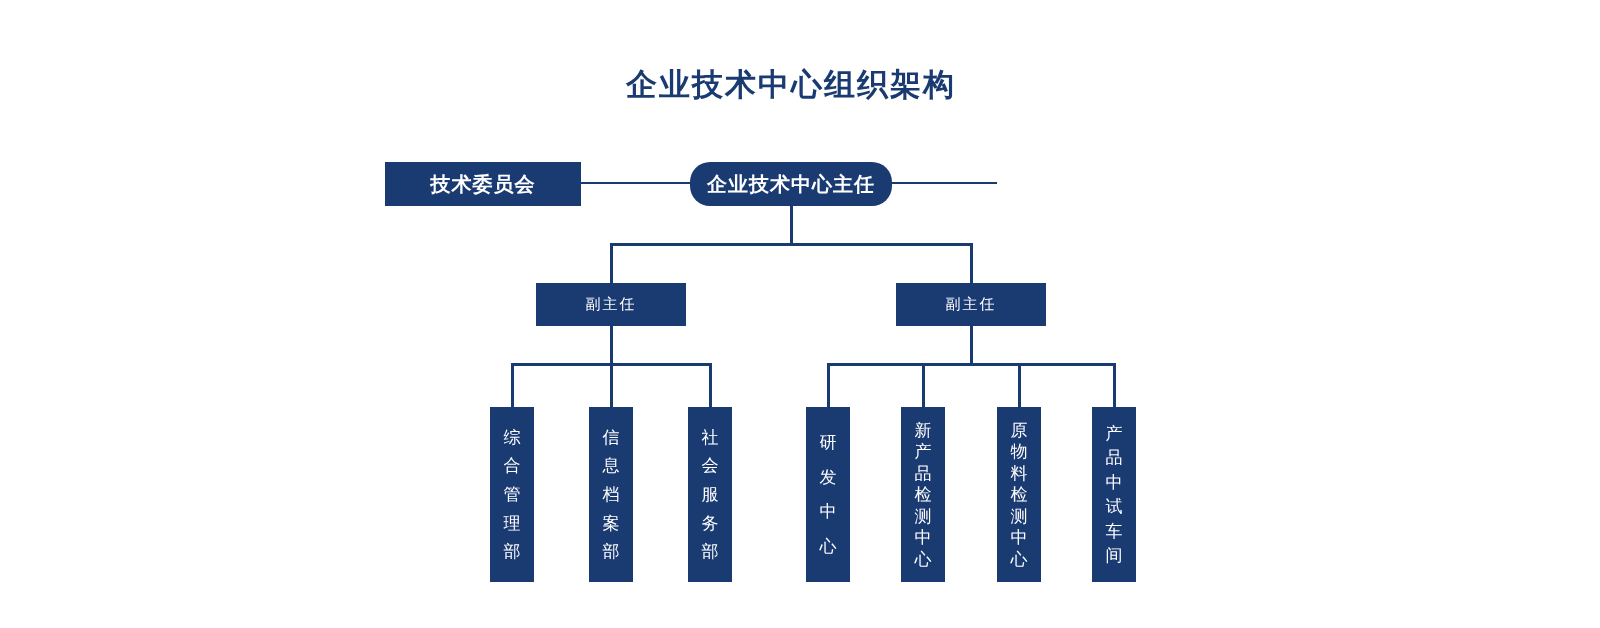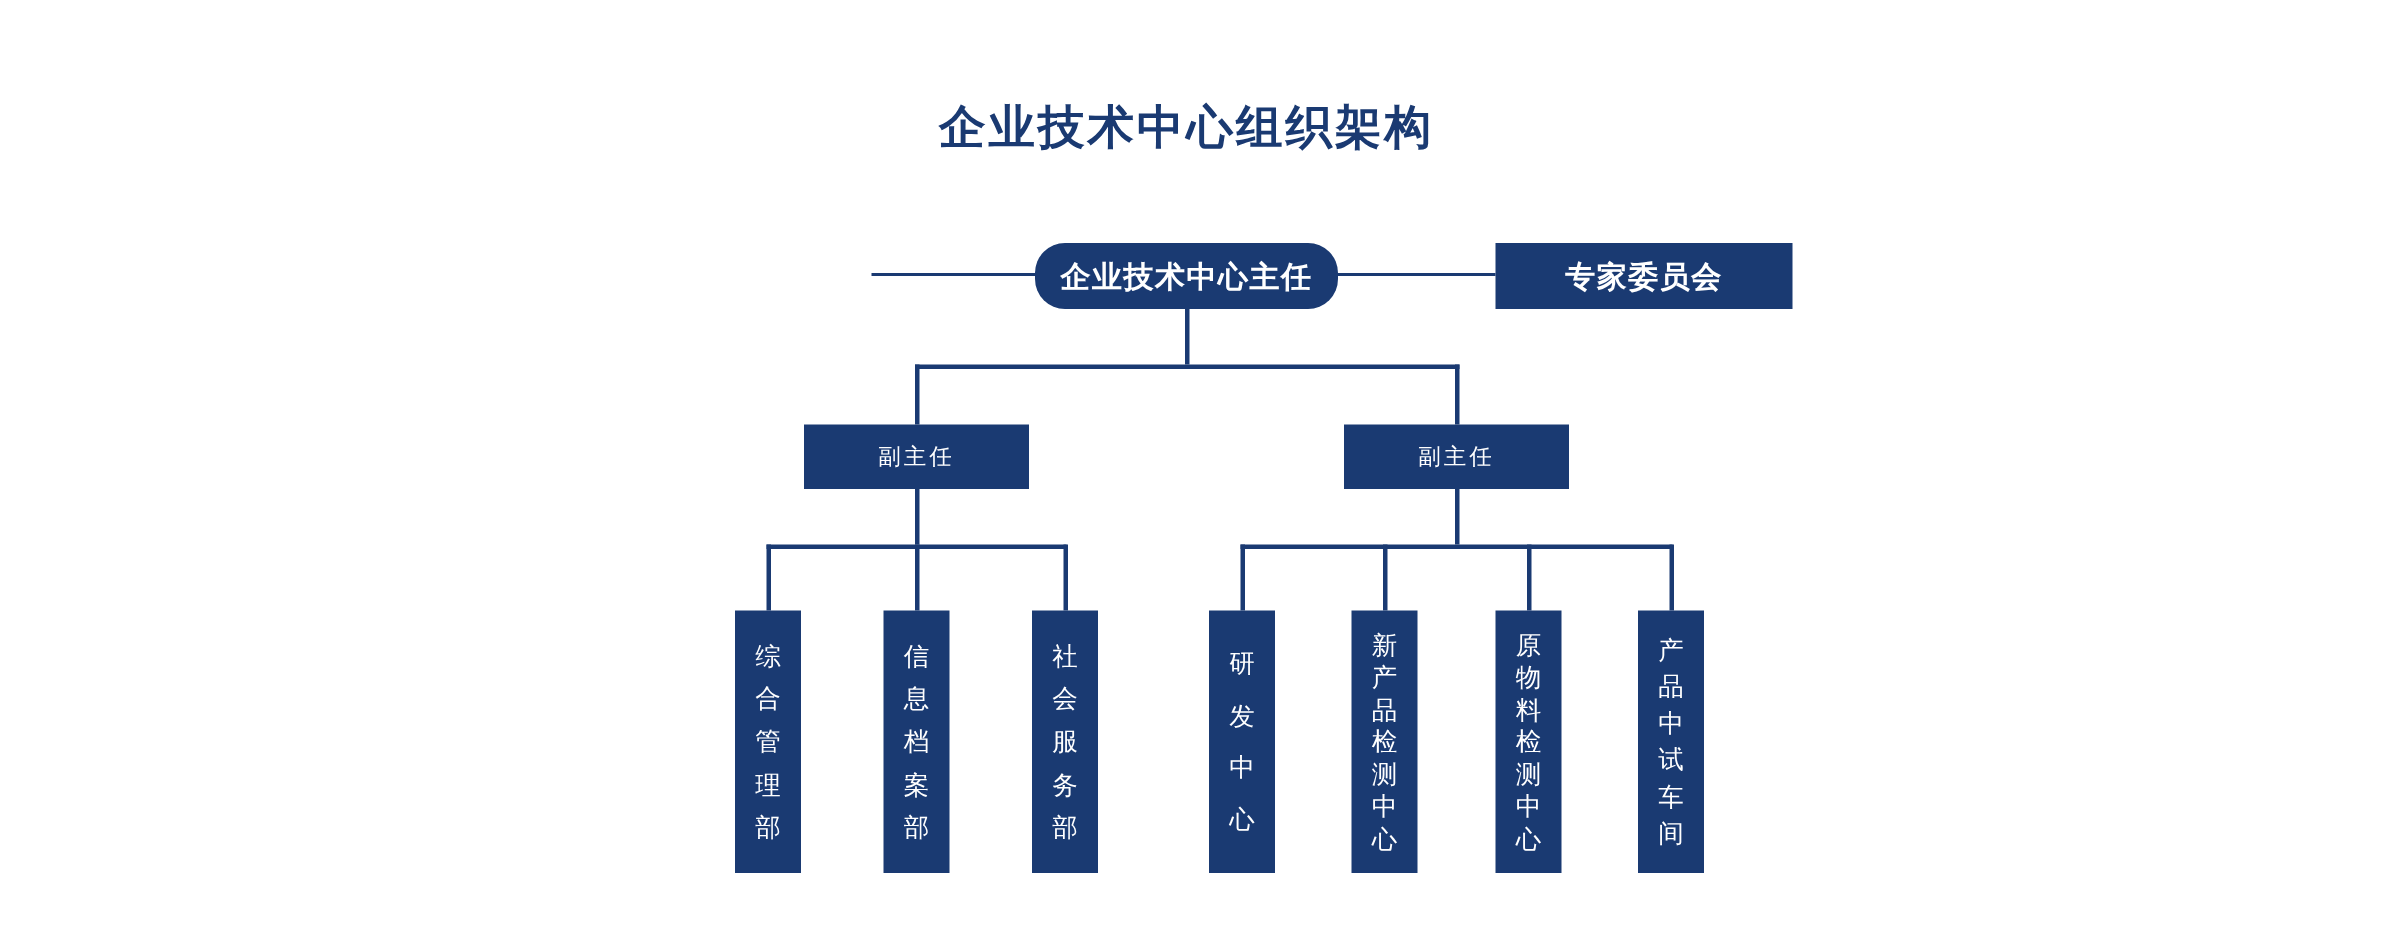--- a/index.html
+++ b/index.html
@@ -32,22 +32,22 @@
   .h3 { height:3px; } 
   .v3 { width:3px; }  
 </style>
 </head>
 <body>
 
 <div class="canvas">
 
   <div class="title">企业技术中心组织架构</div>
 
+  <div class="node lvl1" style="left:385px;width:196px;">技术委员会</div>
   <div class="node lvl1" style="left:690px;width:202px;border-radius:20px;">企业技术中心主任</div>
-  <div class="node lvl1" style="left:997px;width:198px;">专家委员会</div>
 
   <div class="line h2" style="left:581px;top:182px;width:109px;"></div>
   <div class="line h2" style="left:892px;top:182px;width:105px;"></div>
 
   <div class="line v3" style="left:790px;top:206px;height:37px;"></div>
   <div class="line h3" style="left:610px;top:243px;width:363px;"></div>
   <div class="line v3" style="left:610px;top:243px;height:40px;"></div>
   <div class="line v3" style="left:970px;top:243px;height:40px;"></div>
 
   <div class="node lvl2" style="left:536px;width:150px;">副主任</div>

